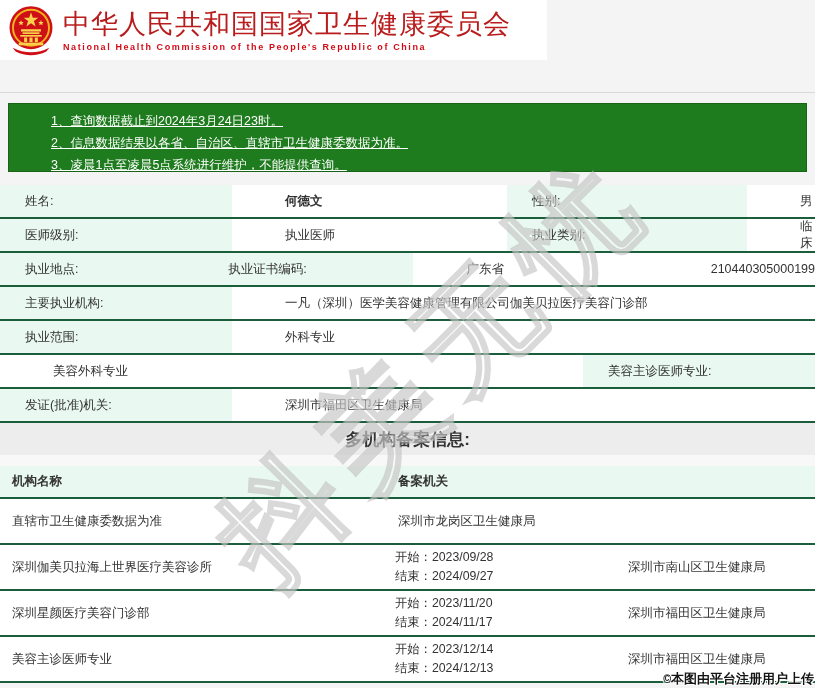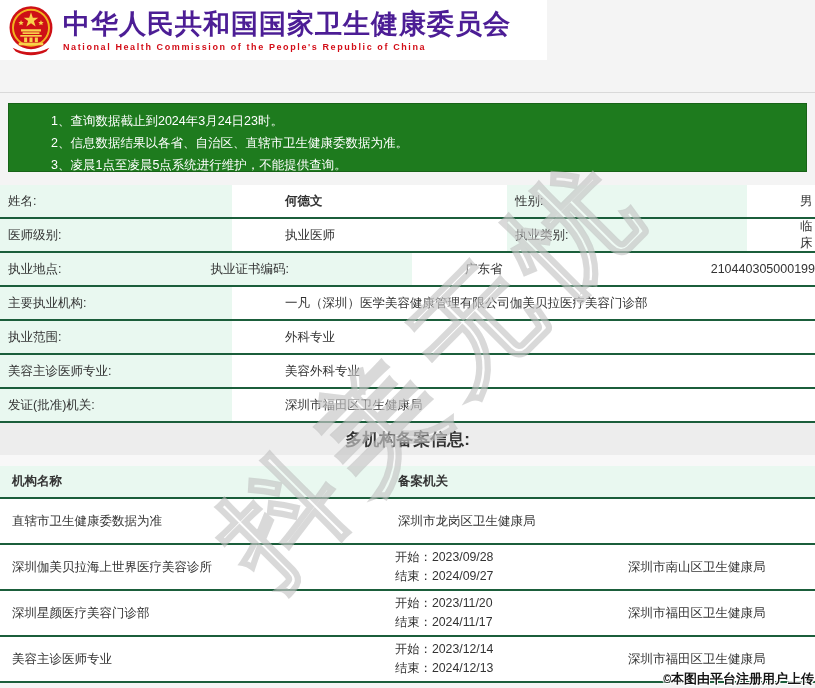--- a/index.html
+++ b/index.html
@@ -13,43 +13,44 @@
   .page{position:absolute;inset:0;}
 
   
   .header-box{
     position:absolute;left:0;top:0;width:547px;height:60px;
     background:#fff;display:flex;align-items:center;
   }
   .emblem{width:46px;height:54px;margin-left:8px;flex:0 0 auto;}
   .titles{margin-left:9px;}
   .title-cn{
-    color:#4c1d95;font-size:27px;font-weight:bold;letter-spacing:1px;line-height:30px;text-align:center;
+    color:#b91c1c;font-size:27px;font-weight:normal;letter-spacing:1px;line-height:30px;text-align:center;
   }
   .title-en{
     color:#d30d17;font-size:9px;font-weight:bold;letter-spacing:1.6px;margin-top:3px;
   }
   .top-divider{position:absolute;left:0;top:92px;width:815px;height:1px;background:#d9d9d9;}
 
   
   .notice{
     position:absolute;left:8px;top:103px;width:799px;height:69px;
     box-sizing:border-box;background:#1e7b1e;border:1px solid #186318;
     color:#fff;font-size:12.5px;line-height:22px;
     padding:6px 10px 0 42px;
+    text-decoration:underline;
   }
 
   
   .info-table{position:absolute;left:0;top:185px;width:815px;}
   .trow{
     display:flex;height:34px;box-sizing:border-box;
     border-bottom:2px solid #1b5e3b;background:#fff;
   }
   .cell{display:flex;align-items:center;font-size:12.5px;color:#333;box-sizing:border-box;}
-  .lbl{background:#e9f8f0;padding-left:8px;}
+  .lbl{background:#e9f8f0;padding-left:25px;}
   .val{background:#fff;padding-left:8px;margin-left:45px;}
   .c1{width:232px;}
   .c2{width:230px;}
   .c3{width:240px;}
   .c4{flex:1;}
   .cwide{flex:1;}
   .bold{font-weight:bold;}
 
   
   .section-band{
@@ -149,22 +150,22 @@
     </div>
     <div class="trow">
       <div class="cell lbl c1">主要执业机构:</div>
       <div class="cell val cwide">一凡（深圳）医学美容健康管理有限公司伽美贝拉医疗美容门诊部</div>
     </div>
     <div class="trow">
       <div class="cell lbl c1">执业范围:</div>
       <div class="cell val cwide">外科专业</div>
     </div>
     <div class="trow">
+      <div class="cell val cwide">美容外科专业</div>
       <div class="cell lbl c1">美容主诊医师专业:</div>
-      <div class="cell val cwide">美容外科专业</div>
     </div>
     <div class="trow">
       <div class="cell lbl c1">发证(批准)机关:</div>
       <div class="cell val cwide">深圳市福田区卫生健康局</div>
     </div>
   </div>
 
   <div class="section-band">多机构备案信息:</div>
   <div class="band-gap"></div>
 

